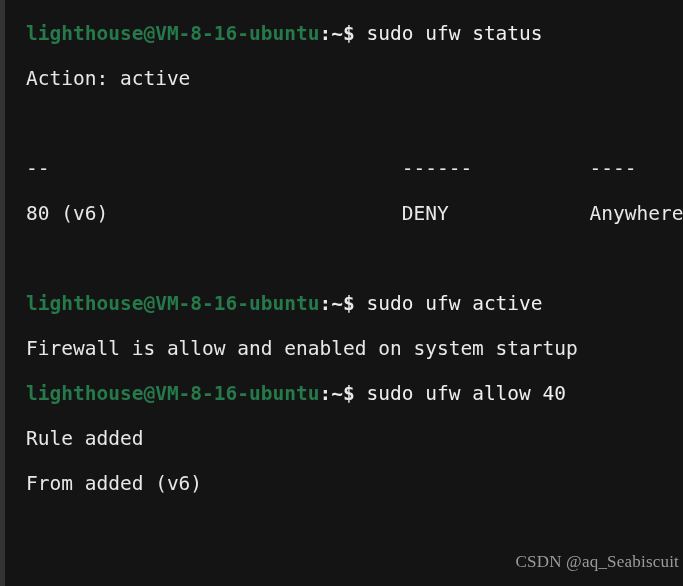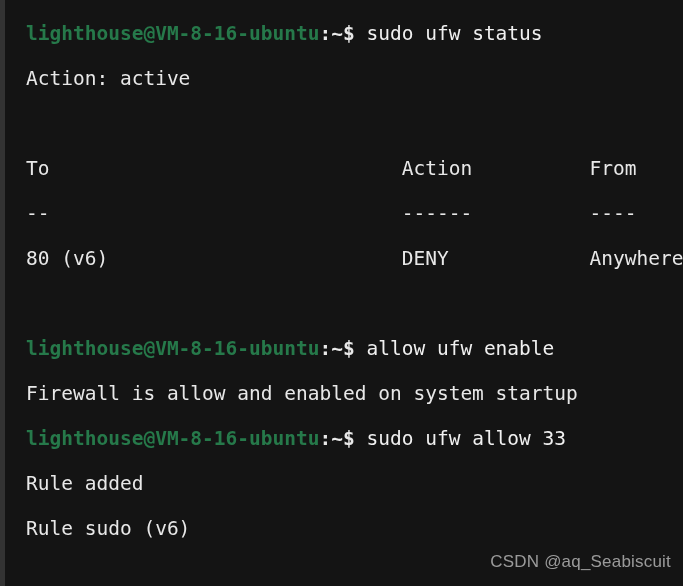--- a/index.html
+++ b/index.html
@@ -60,24 +60,24 @@
   }
   .cmd {
     color: #f0f0f0;
   }
   .out {
     color: #e8e8e8;
   }
   
   #watermark {
     position: absolute;
-    right: 12px;
+    right: 4px;
     bottom: 14px;
     color: #a6a6a6;
-    font-family: Liberation Sans, sans-serif;
+    font-family: Liberation Serif, serif;
     font-size: 17px;
     letter-spacing: 0.2px;
     z-index: 3;
     opacity: 0.92;
     pointer-events: none;
   }
 </style>
 </head>
 <body>
 
@@ -86,36 +86,35 @@
   <div id="gutter"></div>
 
   <div id="screen">
 
     <div class="line"><span class="prompt-user">lighthouse@VM-8-16-ubuntu</span><span class="prompt-sym">:~$</span><span class="cmd"> <span>sudo ufw status</span></span></div>
 
     <div class="line"><span class="out">Action: active</span></div>
 
     <div class="line blank"></div>
 
-    <div class="line"><span class="out">To                              Action          From</span></div>
 
     <div class="line"><span class="out">--                              ------          ----</span></div>
 
 
     <div class="line"><span class="out">80 (v6)                         DENY            Anywhere (v6</span></div>
 
     <div class="line blank"></div>
 
-    <div class="line"><span class="prompt-user">lighthouse@VM-8-16-ubuntu</span><span class="prompt-sym">:~$</span><span class="cmd"> <span>allow ufw enable</span></span></div>
+    <div class="line"><span class="prompt-user">lighthouse@VM-8-16-ubuntu</span><span class="prompt-sym">:~$</span><span class="cmd"> <span>sudo ufw active</span></span></div>
 
     <div class="line"><span class="out">Firewall is allow and enabled on system startup</span></div>
 
-    <div class="line"><span class="prompt-user">lighthouse@VM-8-16-ubuntu</span><span class="prompt-sym">:~$</span><span class="cmd"> <span>sudo ufw allow 33</span></span></div>
+    <div class="line"><span class="prompt-user">lighthouse@VM-8-16-ubuntu</span><span class="prompt-sym">:~$</span><span class="cmd"> <span>sudo ufw allow 40</span></span></div>
 
     <div class="line"><span class="out">Rule added</span></div>
 
-    <div class="line"><span class="out">Rule sudo (v6)</span></div>
+    <div class="line"><span class="out">From added (v6)</span></div>
 
   </div>
 
   <div id="watermark">CSDN @aq_Seabiscuit</div>
 
 </div>
 
 </body></html>

